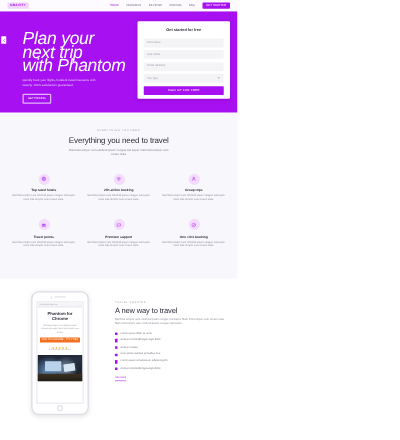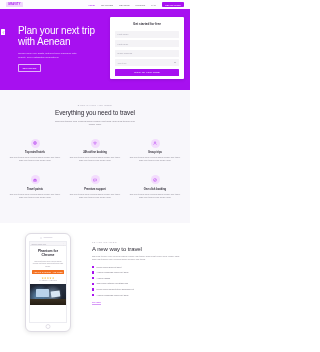--- a/index.html
+++ b/index.html
@@ -32,22 +32,22 @@
     padding:1.6px 3.2px; border-radius:.8px; white-space:nowrap;
   }
 
   
   .hero {
     background:#a710f0; height:81px;
     position:relative; display:flex; padding:8px 6px 0 6px;
   }
   .hero-left { width:97px; padding-left:12px; padding-top:8px; }
   .hero-title {
-    font-size:10px; line-height:11px; color:#ffffff;
-    font-weight:normal; letter-spacing:-.2px;
+    font-size:14px; line-height:11px; color:#ffffff;
+    font-weight:normal; letter-spacing:-.2px;font-style:italic;
   }
   .hero-sub {
     margin-top:5px; font-size:2.4px; line-height:3.6px;
     color:#eccffb; max-width:66px;
   }
   .hero-btn {
     margin-top:5px; display:inline-block;
     font-size:2.2px; color:#ffffff;
     border:.5px solid #e2b5f9; border-radius:.8px;
     padding:1.8px 3.4px;
@@ -248,21 +248,21 @@
       <span>
         <svg width="3" height="3" viewBox="0 0 8 8">
             <path d="M5.2 1.2 2.4 4l2.8 2.8" fill="none" stroke="#a710f0" stroke-width="1.2" stroke-linecap="round"></path>
           </svg>
       </span>
     </div>
 
     <div class="hero-left">
       <h1 class="hero-title">
         <span>Plan your next trip</span><br>
-        <span>with Aenean</span>
+        <span>with Phantom</span>
       </h1>
       <div class="hero-sub">Quickly book your flights, hotels &amp; travel insurance with Gravity. 100% satisfaction guaranteed.</div>
       <div class="hero-btn">GET PRICING</div>
     </div>
 
     <div class="form-card">
       <div class="form-title">Get started for free</div>
       <div class="field">First name</div>
       <div class="field">Last name</div>
       <div class="field">Email address</div>

